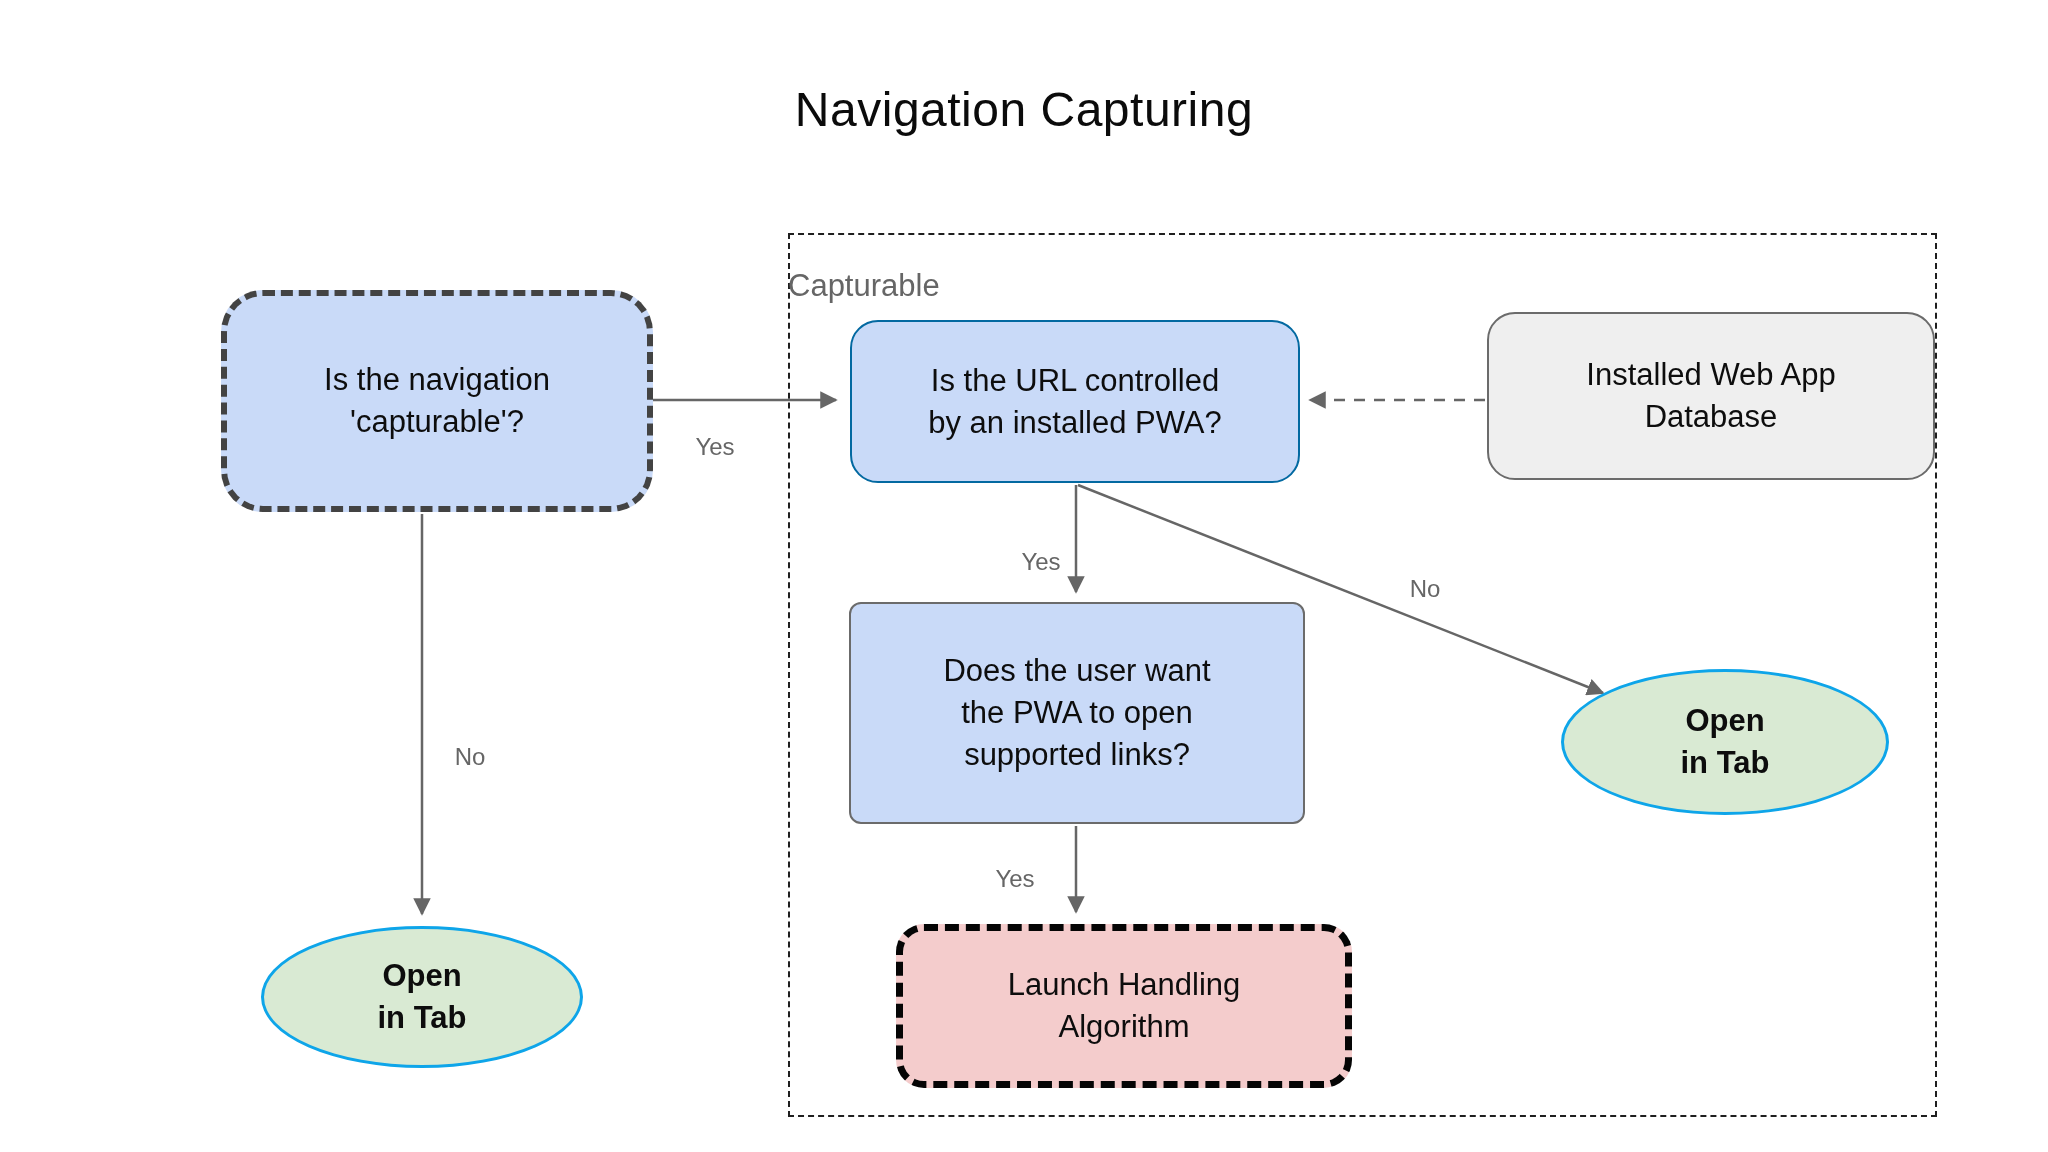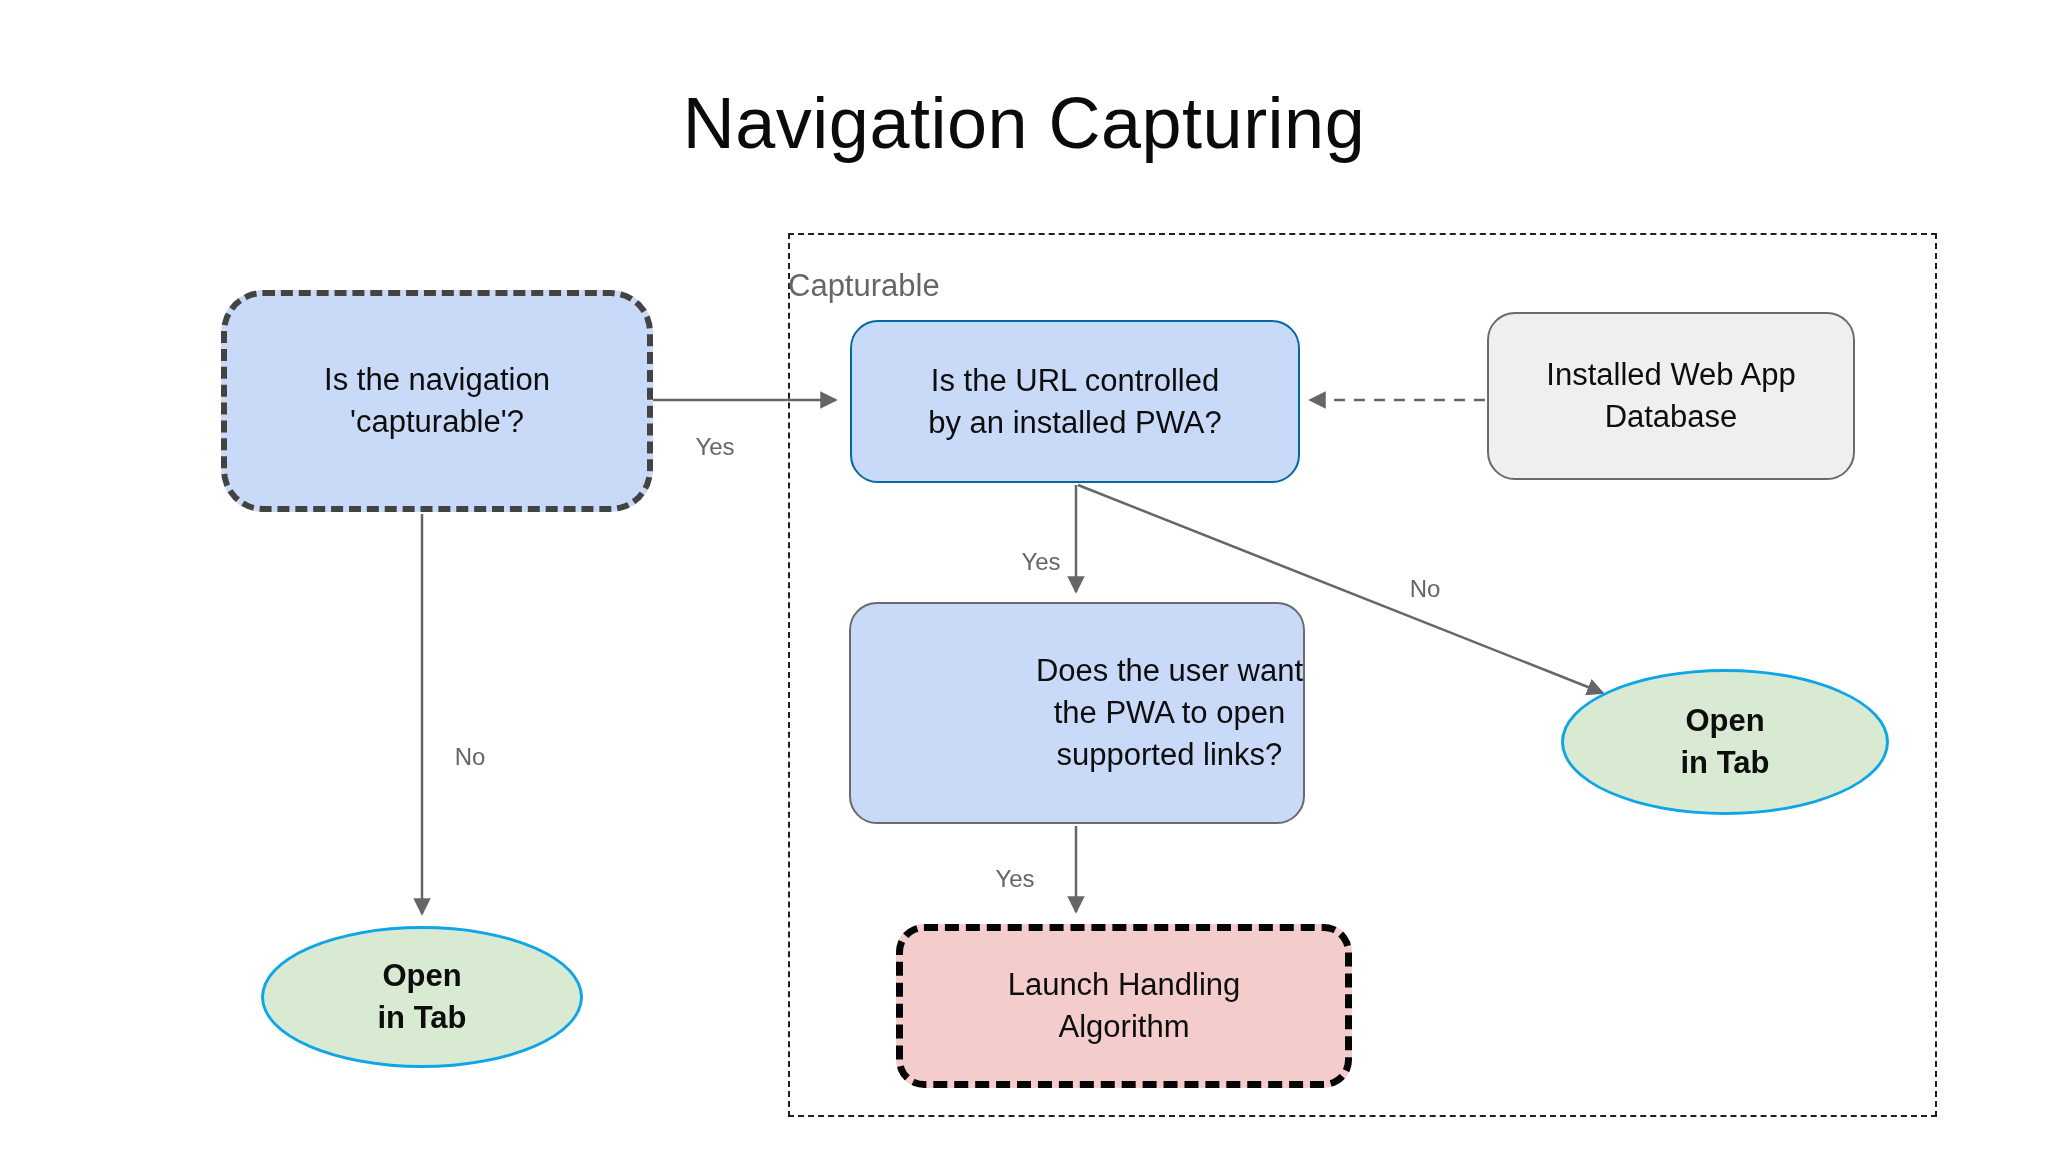--- a/index.html
+++ b/index.html
@@ -15,21 +15,21 @@
   .canvas{
     position:relative;
     width:2048px;height:1152px;
     background:#ffffff;
     font-family:"Liberation Sans", sans-serif;
     overflow:hidden;
   }
   .title{
     position:absolute;left:0;top:82px;width:2048px;
     text-align:center;
-    font-size:72px;font-weight:500;color:#0b0b0b;
+    font-size:48px;font-weight:500;color:#0b0b0b;
     letter-spacing:0.5px;
   }
   .group{
     position:absolute;left:788px;top:233px;width:1149px;height:884px;
     border:2px dashed #1f1f1f;
     box-sizing:border-box;
   }
   .group-label{
     position:absolute;left:788px;top:268px;width:1149px;
     text-align:left;
@@ -45,28 +45,28 @@
     left:205px;top:290px;width:432px;height:222px;
     background:var(--node-blue);
     border:6px dashed #434343;border-radius:42px;margin-left:16px;
   }
   .n-url{
     left:850px;top:320px;width:450px;height:163px;
     background:var(--node-blue);
     border:2px solid #0369a1;border-radius:28px;
   }
   .n-db{
-    left:1487px;top:312px;width:368px;height:168px;
+    left:1487px;top:312px;width:448px;height:168px;
     background:var(--node-gray);
     border:2px solid #6b6b6b;border-radius:28px;
   }
   .n-user{
     left:849px;top:602px;width:456px;height:222px;
     background:var(--node-blue);
-    border:2px solid #6b6b6b;border-radius:28px;justify-content:flex-end;
+    border:2px solid #6b6b6b;border-radius:12px;
   }
   .n-launch{
     left:896px;top:924px;width:456px;height:164px;
     background:var(--node-pink);
     border:7px dashed #050505;border-radius:28px;
   }
   .ellipse{
     border-radius:50%;
     background:var(--node-green);
     border:3px solid #0ea5e9;

